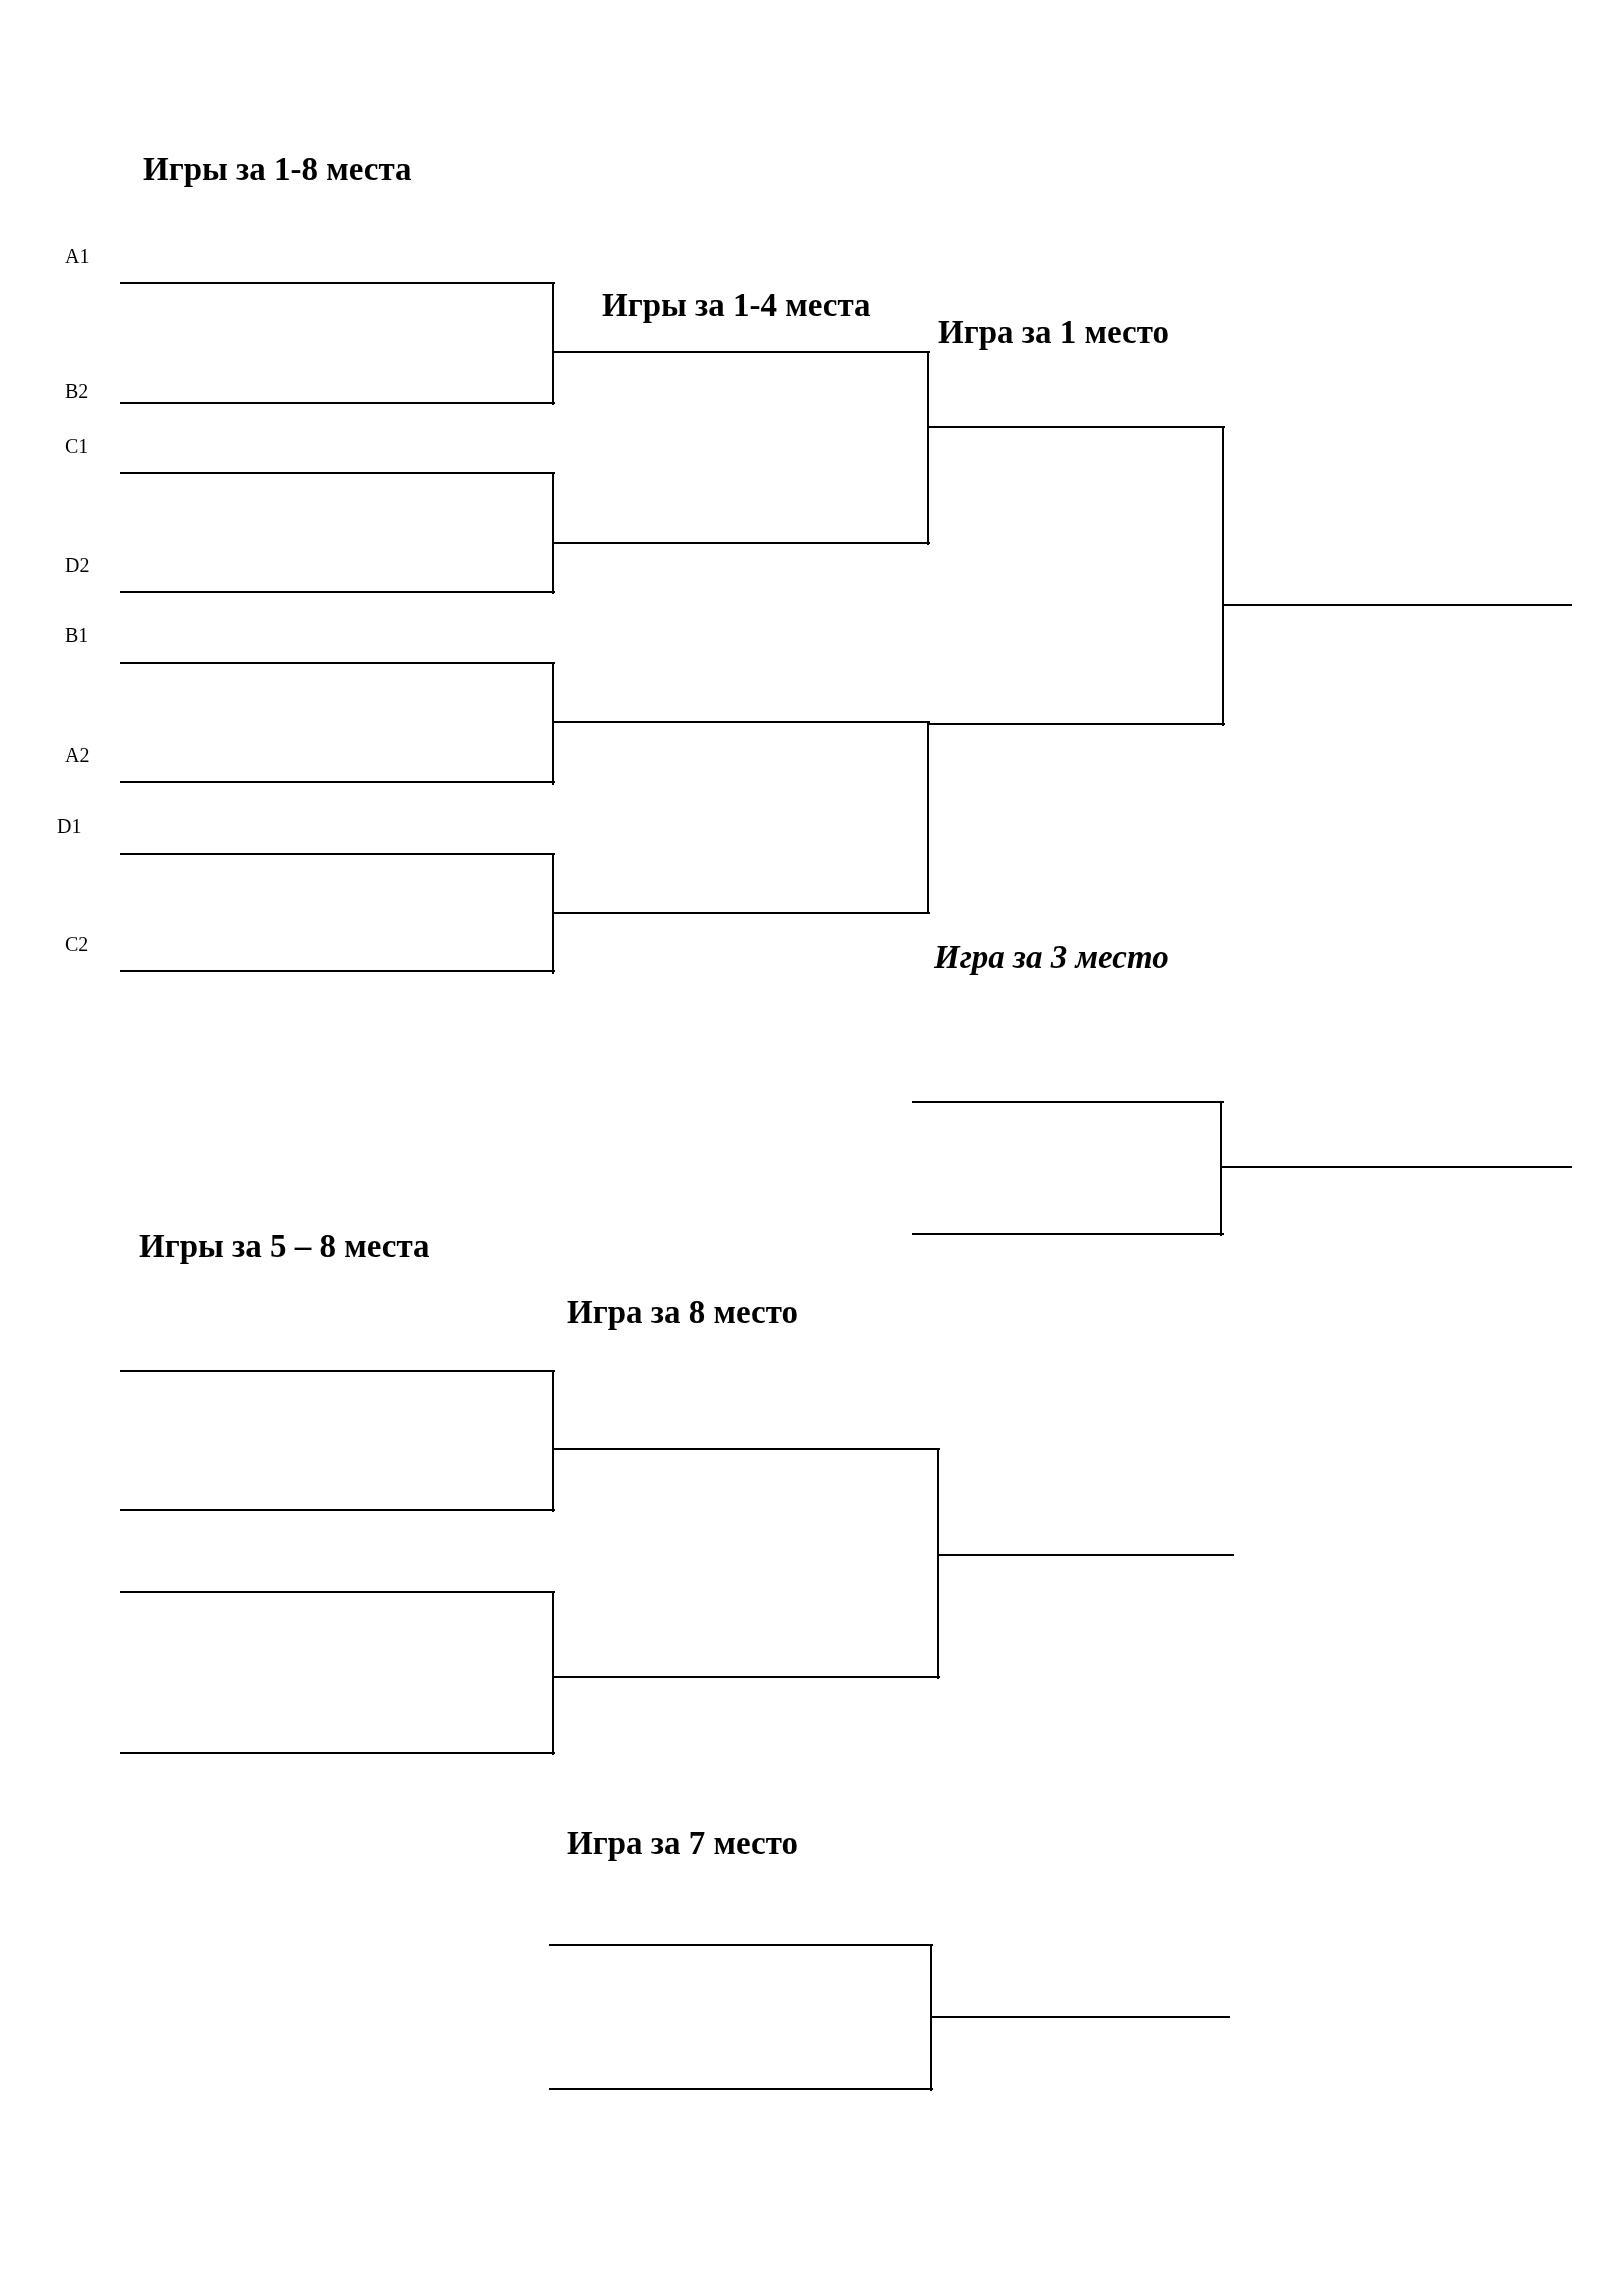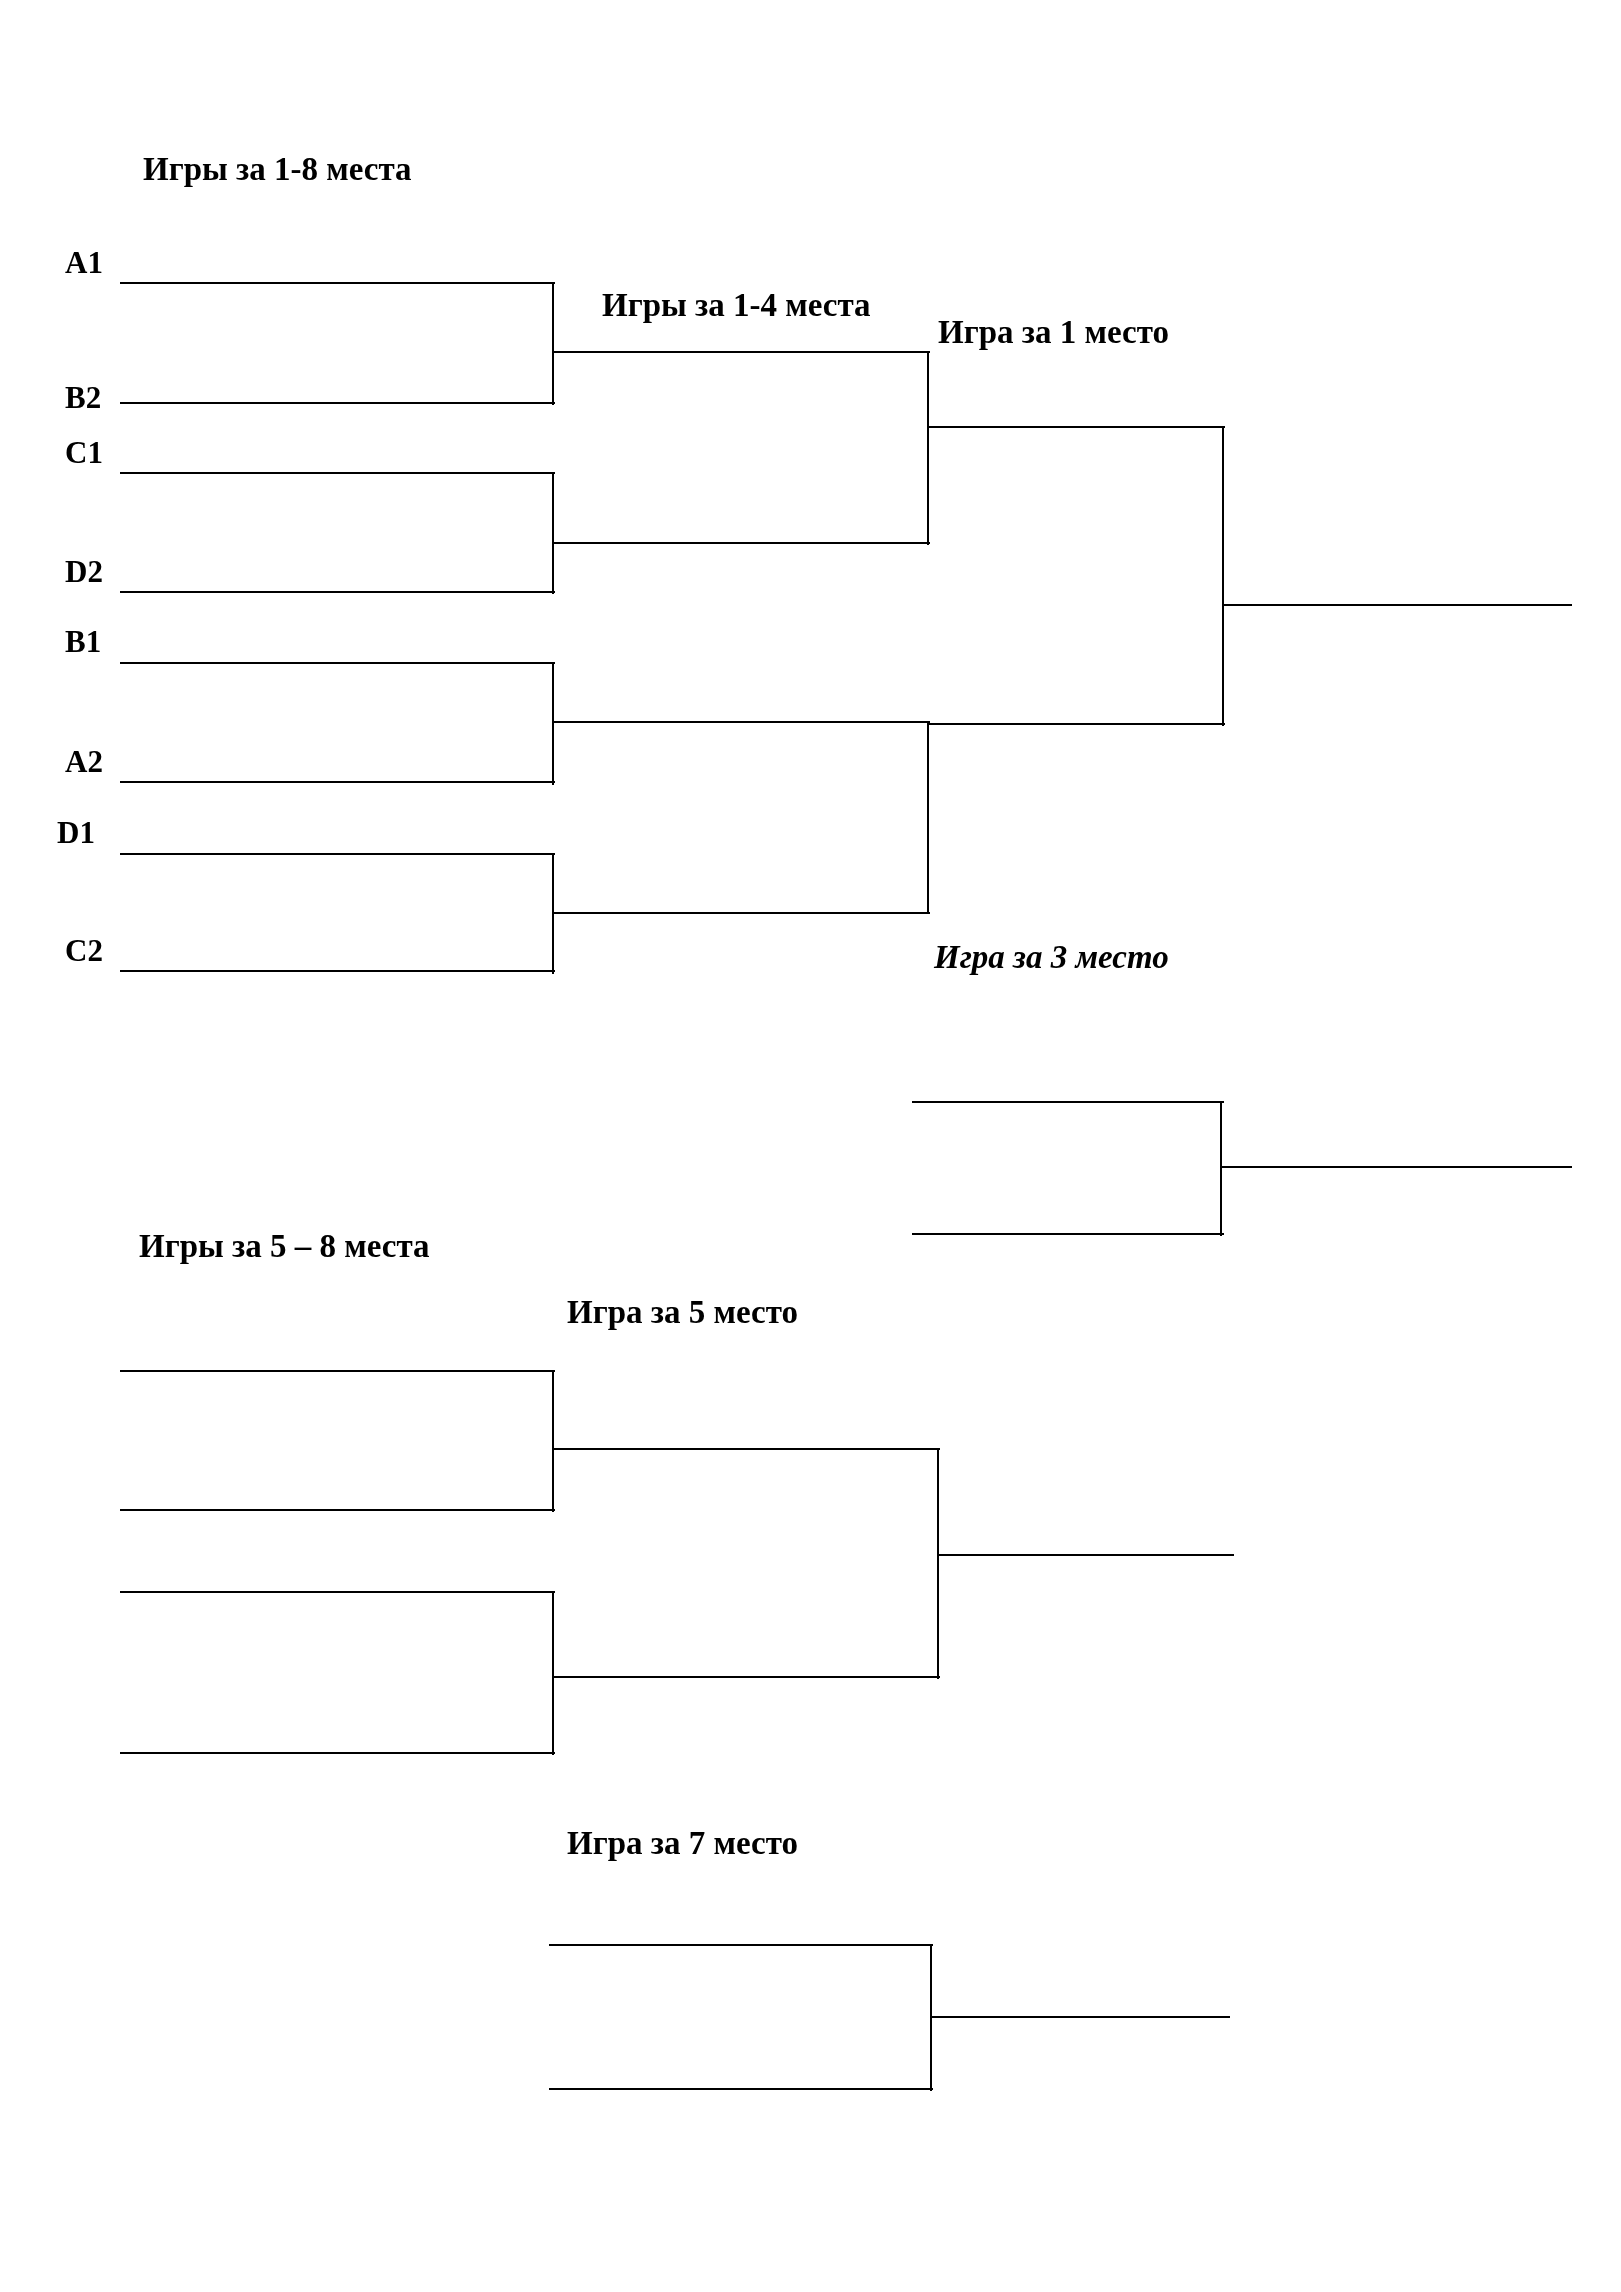--- a/index.html
+++ b/index.html
@@ -30,22 +30,22 @@
     letter-spacing: 0.5px;
   }
   .heading {
     position: absolute;
     font-size: 33px;
     font-weight: bold;
     white-space: nowrap;
   }
   .seed-label {
     position: absolute;
-    font-size: 31px;
-    font-weight: bold;
+    font-size: 20px;
+    font-weight: normal;
     white-space: nowrap;
   }
   .hline {
     position: absolute;
     height: 0;
     border-top: 2.9px solid #000000;
   }
   .hline.thin {
     border-top-width: 2px;
   }
@@ -64,21 +64,21 @@
   <div class="heading" style="left:143px; top:151px;">Игры за 1-8 места</div>
 
   <div class="heading" style="left:602px; top:253px;margin-top:34px;">Игры за 1-4 места</div>
 
   <div class="heading" style="left:938px; top:314px;">Игра за 1 место</div>
 
   <div class="heading" style="left:934px; top:939px;font-style:italic;">Игра за 3 место</div>
 
   <div class="heading" style="left:139px; top:1228px;">Игры за 5 – 8 места</div>
 
-  <div class="heading" style="left:567px; top:1294px;">Игра за 5 место</div>
+  <div class="heading" style="left:567px; top:1294px;">Игра за 8 место</div>
 
   <div class="heading" style="left:567px; top:1825px;">Игра за 7 место</div>
 
   <div class="seed-label" style="left:65px; top:245px;">A1</div>
   <div class="seed-label" style="left:65px; top:380px;">B2</div>
   <div class="seed-label" style="left:65px; top:435px;">C1</div>
   <div class="seed-label" style="left:65px; top:554px;">D2</div>
   <div class="seed-label" style="left:65px; top:624px;">B1</div>
   <div class="seed-label" style="left:65px; top:744px;">A2</div>
   <div class="seed-label" style="left:57px; top:815px;">D1</div>

